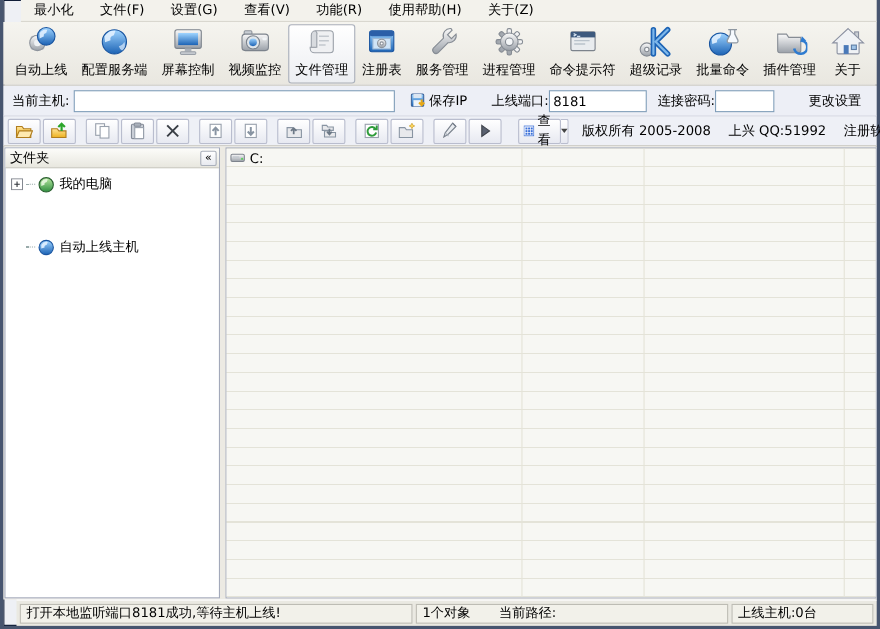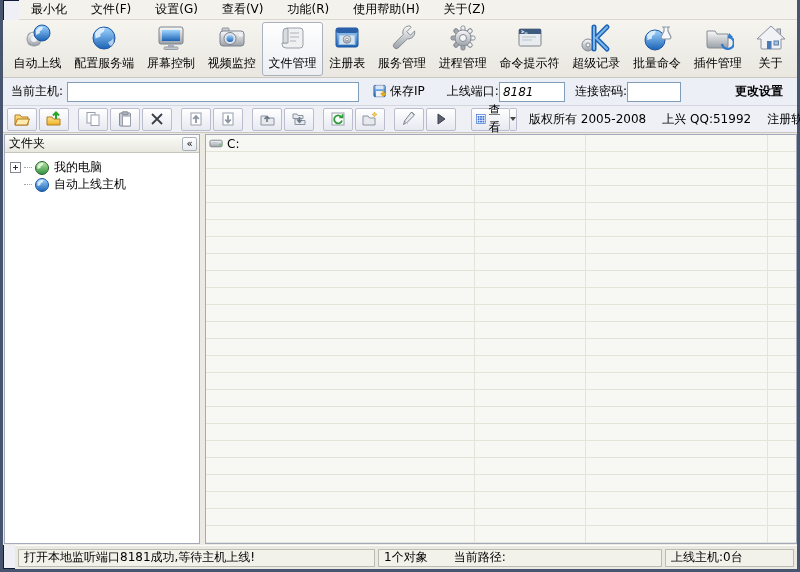--- a/index.html
+++ b/index.html
@@ -34,24 +34,24 @@
   .tbtn svg{ width:32px; height:32px; flex:0 0 32px; }
   .tbtn .tlabel{ white-space:nowrap; margin-top:1px; }
   
   .hostrow{ height:28px; flex:0 0 28px; background:#edeff6; border-bottom:1px solid #d4d6e0;
     display:flex; align-items:center; padding:0 8px; }
   .hostrow label{ white-space:nowrap; }
   .xp-input{ height:20px; border:1px solid #7f9db9; background:#fff; font-family:inherit; font-size:12px; padding:0 3px; }
   .host-input{ width:292px; margin-left:4px; }
   .saveip{ display:flex; align-items:center; gap:2px; margin-left:14px; cursor:default; }
   .port-label{ margin-left:22px; }
-  .port-input{ width:66px;font-style:italic; }
+  .port-input{ width:89px; }
   .pwd-label{ margin-left:10px; }
   .pwd-input{ width:54px; }
-  .change-settings{ margin-left:auto; margin-right:6px; cursor:default; white-space:nowrap;font-weight:bold; }
+  .change-settings{ margin-left:auto; margin-right:6px; cursor:default; white-space:nowrap; }
   
   .filebar{ height:27px; flex:0 0 27px; background:#eef0f6; border-bottom:1px solid #c9c7bf;
     display:flex; align-items:center; padding:0 4px; }
   .sbtn{ width:30px; height:23px; flex:0 0 30px; border:1px solid #b9bdce; border-radius:2px;
     background:linear-gradient(180deg,#ffffff,#e7e9f1); display:flex; align-items:center; justify-content:center;
     margin-right:2px; cursor:default; }
   .sbtn svg{ width:16px; height:16px; }
   .grp{ margin-right:9px; }
   .viewbtn{ height:23px; border:1px solid #b9bdce; border-radius:2px;
     background:linear-gradient(180deg,#ffffff,#e7e9f1); display:flex; align-items:center;
@@ -67,21 +67,21 @@
   .tree-header{ height:18px; flex:0 0 18px; background:linear-gradient(180deg,#fcfcf9,#e8e7df);
     border-bottom:1px solid #c8c6bc; display:flex; align-items:center; padding:0 2px 0 4px; }
   .tree-header .th-label{ flex:1; }
   .collapse-btn{ width:15px; height:14px; border:1px solid #aab0bc; border-radius:2px; background:linear-gradient(#fff,#e8eaf0);
     font-size:10px; line-height:12px; text-align:center; cursor:default; }
   .tree-body{ flex:1; padding-top:6px; }
   .tree-row{ display:flex; align-items:center; height:17px; cursor:default; }
   .tree-row svg.node-icon{ width:16px; height:16px; margin-right:4px; }
   .plusbox{ width:11px; height:11px; margin-left:5px; margin-right:3px; }
   .dotline{ width:8px; border-top:1px dotted #9aa; margin-right:2px; }
-  .indent2{ margin-left:19px; }
+  .indent2{ margin-left:19px;margin-top:40px; }
   .splitter{ width:5px; flex:0 0 5px; background:#eceae3; cursor:default; }
   .list-panel{ flex:1 1 auto; background:#f7f7f3; border:1px solid #a3a9ba; display:flex; flex-direction:column; min-width:0; }
   .list-header{ height:18px; flex:0 0 18px; display:flex; background:linear-gradient(180deg,#ffffff,#f0efe8);
     border-bottom:1px solid #c6c4ba; }
   .hcell{ padding:1px 4px; border-right:1px solid #d8d6cc; white-space:nowrap; overflow:hidden; cursor:default;
     background:linear-gradient(180deg,#ffffff,#f0efe8); }
   .hc-name{ width:268px; flex:0 0 268px; }
   .hc-size{ width:111px; flex:0 0 111px; }
   .hc-date{ width:182px; flex:0 0 182px; }
   .hc-fill{ flex:1 1 auto; border-right:none; }

